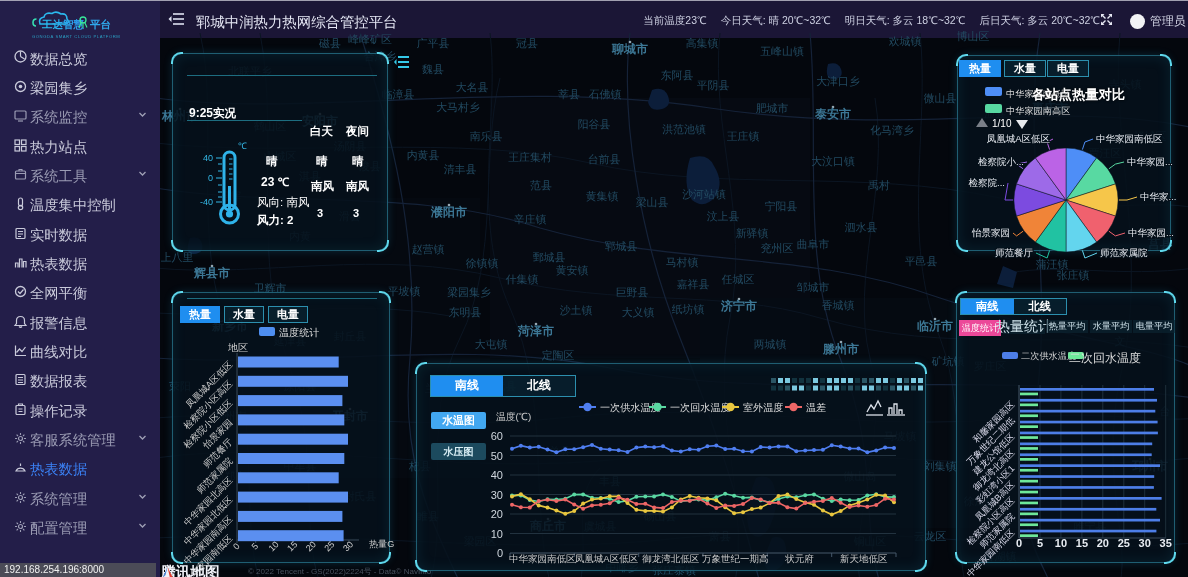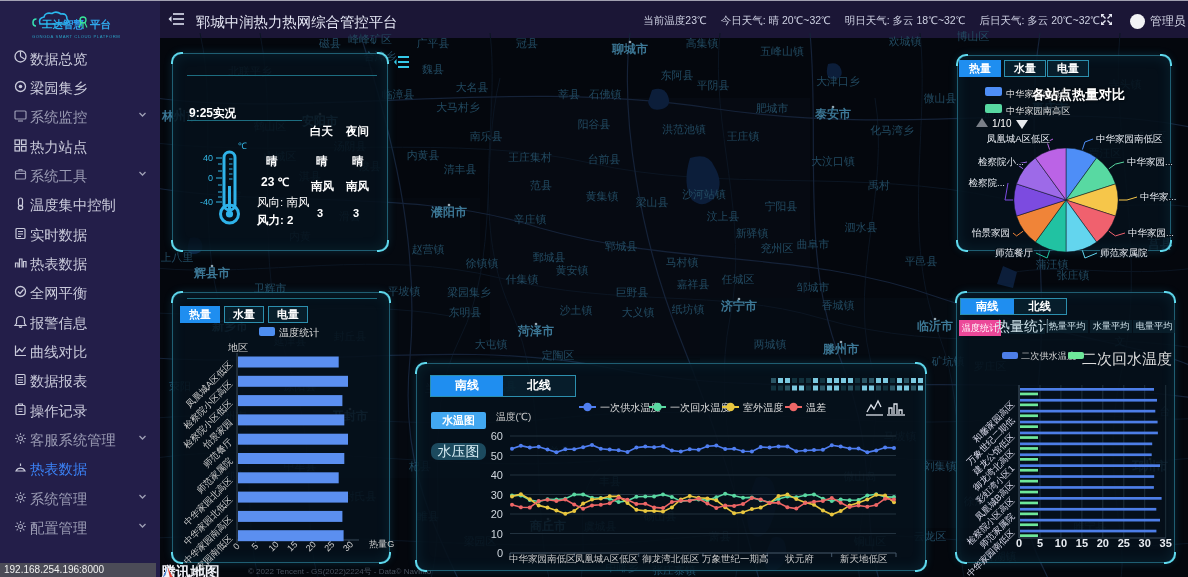--- a/index.html
+++ b/index.html
@@ -471,21 +471,21 @@
 <div class="pnl" style="left:416px;top:363px;width:510px;height:208px">
     <i class="cnr ctl"></i>
     <i class="cnr ctr"></i>
     <i class="cnr cbl"></i>
     <i class="cnr cbr"></i>
     <div class="tabrow" style="left:13px;top:11px;width:146px;height:22px;font-size:11.9px;font-weight:bold">
       <div class="tab on">南线</div>
       <div class="tab">北线</div>
     </div>
     <div class="abs" style="left:14px;top:48px;width:55px;height:17px;background:#42a7f0;color:#fff;font-weight:bold;font-size:10.9px;display:flex;align-items:center;justify-content:center;border-radius:2px">水温图</div>
-    <div class="abs" style="left:14px;top:79px;width:55px;height:17px;background:#1c4a5e;color:#d8eef5;font-weight:normal;font-size:14px;display:flex;align-items:center;justify-content:center;border-radius:7px">水压图</div>
+    <div class="abs" style="left:14px;top:79px;width:55px;height:17px;background:#1c4a5e;color:#d8eef5;font-weight:bold;font-size:10px;display:flex;align-items:center;justify-content:center;border-radius:2px">水压图</div>
     <svg style="left:0;top:0" width="510" height="208" viewBox="0 0 510 208">
       <line x1="162" y1="43" x2="179" y2="43" stroke="#4f7ef0" stroke-width="2"></line>
       <circle cx="170.5" cy="43" r="4.2" fill="#4f7ef0"></circle>
       <text x="183" y="46.5" font-size="10.1" fill="#ddd">一次供水温度</text>
       <line x1="232" y1="43" x2="249" y2="43" stroke="#5ad8a2" stroke-width="2"></line>
       <circle cx="240.5" cy="43" r="4.2" fill="#5ad8a2"></circle>
       <text x="253" y="46.5" font-size="10.1" fill="#ddd">一次回水温度</text>
       <line x1="305" y1="43" x2="322" y2="43" stroke="#e8c63f" stroke-width="2"></line>
       <circle cx="313.5" cy="43" r="4.2" fill="#e8c63f"></circle>
       <text x="326" y="46.5" font-size="10.1" fill="#ddd">室外温度</text>
@@ -811,21 +811,21 @@
       <div class="tab">北线</div>
     </div>
     <div class="abs" style="left:2px;top:27px;width:42px;height:16px;background:#ec4899;color:#fff;font-size:9.2px;display:flex;align-items:center;justify-content:center;white-space:nowrap">温度统计</div>
     <div class="abs" style="left:46px;top:27px;width:42px;height:14px;background:rgba(12,38,52,.6);color:#cfe2ea;font-size:14px;display:flex;align-items:center;justify-content:center;white-space:nowrap">热量统计</div>
     <div class="abs" style="left:89px;top:27px;width:42px;height:13px;background:rgba(12,38,52,.6);color:#cfe2ea;font-size:9.2px;display:flex;align-items:center;justify-content:center;white-space:nowrap">热量平均</div>
     <div class="abs" style="left:133px;top:27px;width:42px;height:13px;background:rgba(12,38,52,.6);color:#cfe2ea;font-size:9.2px;display:flex;align-items:center;justify-content:center;white-space:nowrap">水量平均</div>
     <div class="abs" style="left:176px;top:27px;width:42px;height:13px;background:rgba(12,38,52,.6);color:#cfe2ea;font-size:9.2px;display:flex;align-items:center;justify-content:center;white-space:nowrap">电量平均</div>
     <div class="abs" style="left:45px;top:59px;width:16px;height:7px;background:#4d7ee8;border-radius:2px"></div>
     <div class="abs" style="left:64px;top:57px;color:#ddd;font-size:9.2px">二次供水温度</div>
     <div class="abs" style="left:111px;top:59px;width:16px;height:7px;background:#6ee89a;border-radius:2px"></div>
-    <div class="abs" style="left:125px;top:57px;color:#ddd;font-size:15px">二次回水温度</div>
+    <div class="abs" style="left:112px;top:57px;color:#ddd;font-size:12px">二次回水温度</div>
     <svg style="left:0;top:0" width="219" height="271" viewBox="0 0 219 271">
       <line x1="62.0" y1="92" x2="62.0" y2="245" stroke="#1e2f3c"></line>
       <text x="62.0" y="254" font-size="11" font-weight="bold" fill="#e8ecf2" text-anchor="middle">0</text>
       <line x1="83.0" y1="92" x2="83.0" y2="245" stroke="#1e2f3c"></line>
       <text x="83.0" y="254" font-size="11" font-weight="bold" fill="#e8ecf2" text-anchor="middle">5</text>
       <line x1="103.9" y1="92" x2="103.9" y2="245" stroke="#1e2f3c"></line>
       <text x="103.9" y="254" font-size="11" font-weight="bold" fill="#e8ecf2" text-anchor="middle">10</text>
       <line x1="124.9" y1="92" x2="124.9" y2="245" stroke="#1e2f3c"></line>
       <text x="124.9" y="254" font-size="11" font-weight="bold" fill="#e8ecf2" text-anchor="middle">15</text>
       <line x1="145.8" y1="92" x2="145.8" y2="245" stroke="#1e2f3c"></line>

